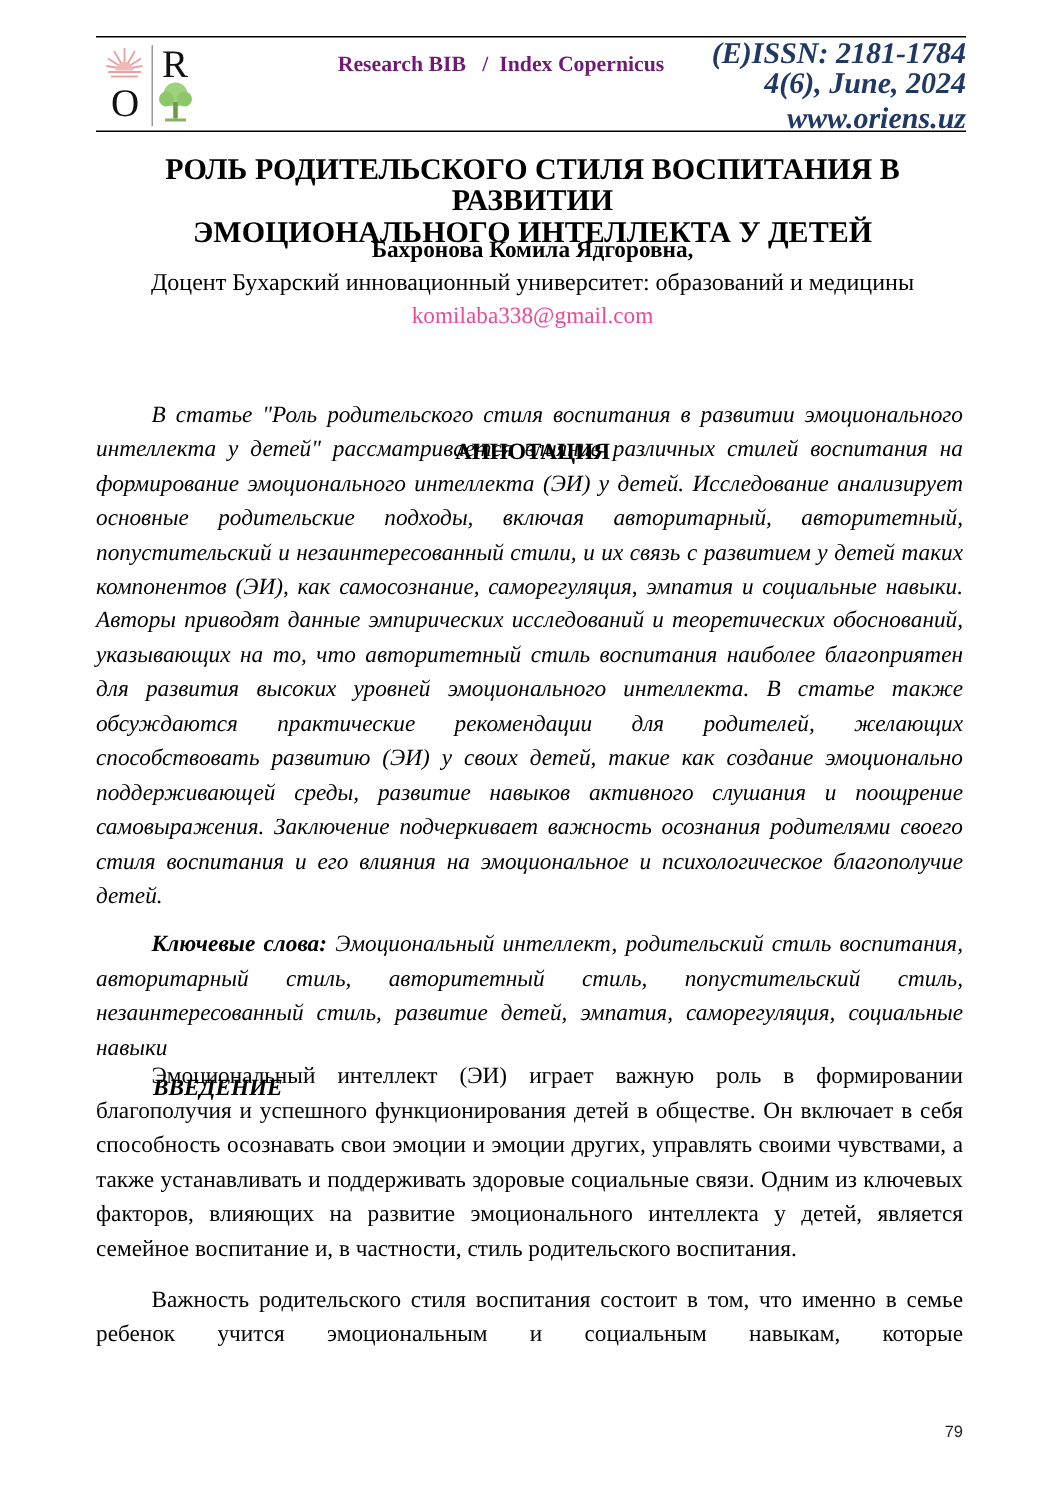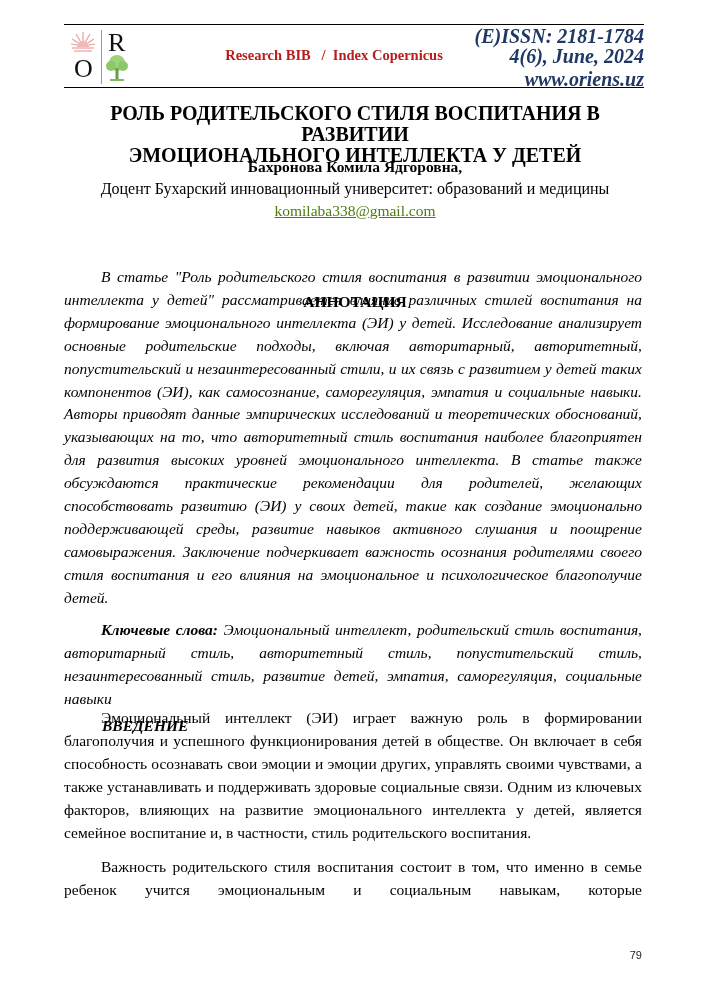--- a/index.html
+++ b/index.html
@@ -12,30 +12,30 @@
     .logo { position: absolute; left: 4px; top: 4px; width: 64px; height: 56px; }
     .logo .sun { position: absolute; left: 2px; top: 2px; width: 26px; height: 24px; }
     .logo .tree { position: absolute; left: 36px; top: 26px; width: 26px; height: 28px; }
     .logo .letter { position: absolute; font-family: "Liberation Serif", serif; font-size: 26px; line-height: 26px; color: #111; }
     .logo .letter-r { left: 40px; top: 2px; }
     .logo .letter-o { left: 6px; top: 28px; }
     .logo .vline { position: absolute; left: 33px; top: 2px; width: 1px; height: 54px; background: #999; }
 
     .journal { position: absolute; left: 120px; top: 2px; width: 300px; text-align: center; font-weight: bold; font-size: 14.5px; line-height: 18px; }
     .journal-title { color: #c00000; }
-    .journal-index { color: #b91c1c; margin-top: 20px; }
+    .journal-index { color: #701a75; margin-top: 8px; }
 
     .meta { position: absolute; right: 0; top: 2px; width: 170px; text-align: right; font-weight: bold; font-style: italic; font-size: 20px; line-height: 20px; color: #1f3864; }
     .meta .site { margin-top: 3px; }
 
     .title { position: absolute; left: 60px; top: 103px; width: 590px; text-align: center; font-weight: bold; font-size: 20px; line-height: 21px; }
     .author { position: absolute; left: 60px; top: 157px; width: 590px; text-align: center; font-weight: bold; font-size: 15.5px; line-height: 20px; }
     .affil { position: absolute; left: 40px; top: 179px; width: 630px; text-align: center; font-size: 16px; line-height: 20px; }
     .email { position: absolute; left: 60px; top: 201px; width: 590px; text-align: center; font-size: 15.5px; line-height: 20px; }
-    .email a { color: #4d7c0f; text-decoration: underline; }
+    .email a { color: #ec4899; }
 
     .h-annot { position: absolute; left: 60px; top: 244px; width: 590px; text-align: center; font-weight: bold; font-size: 15.5px; line-height: 20px; margin-top: 48px; }
 
     .para { position: absolute; left: 64px; width: 578px; text-align: justify; text-align-last: left; font-size: 15.5px; line-height: 22.9px; }
     .para.indent { text-indent: 37px; }
     .annot { top: 266px; font-style: italic; }
     .keywords { top: 619px; font-style: italic; }
     .keywords .kw-label { font-weight: bold; }
 
     .h-intro { position: absolute; left: 102px; top: 716px; font-weight: bold; font-size: 15.5px; line-height: 20px; font-style: italic; }

